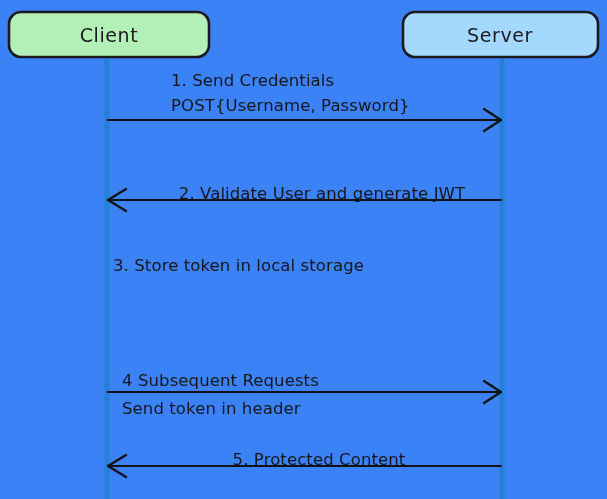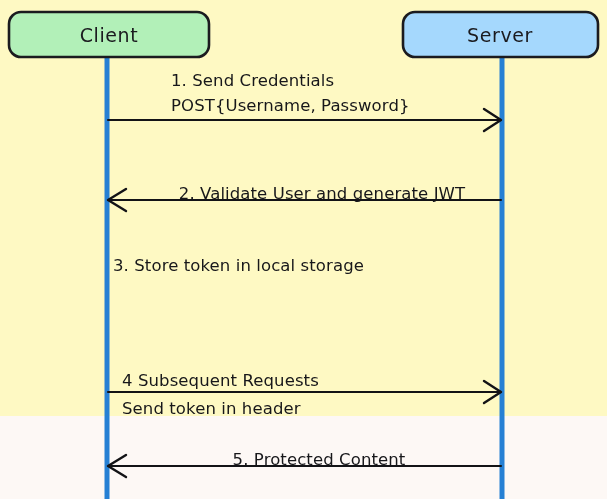--- a/index.html
+++ b/index.html
@@ -9,22 +9,22 @@
   body {
     width: 607px;
     height: 499px;
     background: #fdf8f5;
     font-family: "DejaVu Sans", sans-serif;
     overflow: hidden;
   }
   #diagram-root {
     position: relative;
     width: 607px;
-    height: 416px;
-    background: #fef9c3;
+    height: 499px;
+    background: #3b82f6;
   }
   svg.canvas {
     position: absolute;
     left: 0;
     top: 0;
     width: 607px;
     height: 499px;
     display: block;
   }
   .actor-label {

